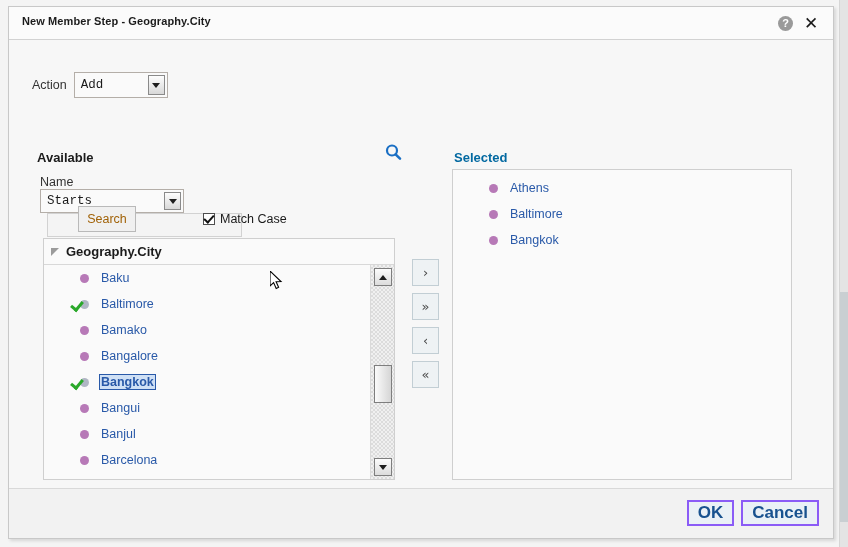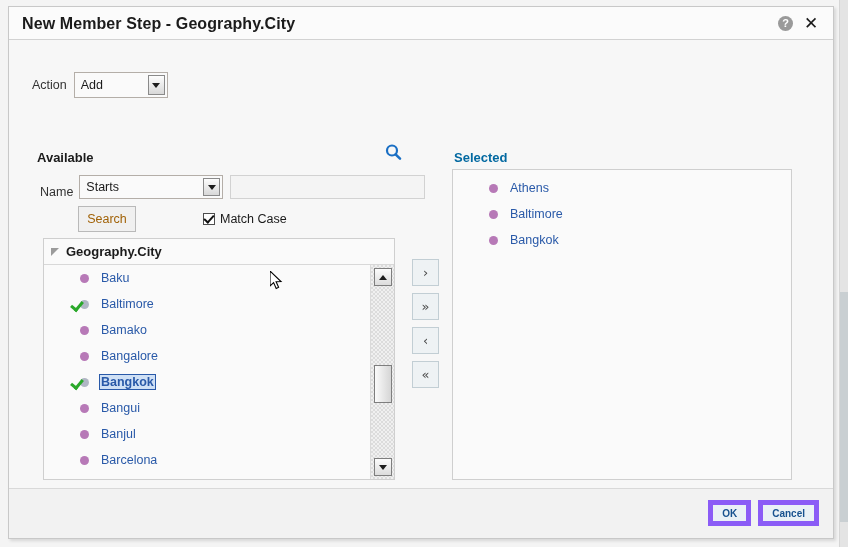--- a/index.html
+++ b/index.html
@@ -49,21 +49,21 @@
   .titlebar {
     position: relative;
     height: 33px;
     background: #fbfbfb;
     border-bottom: 1px solid #d2d2d2;
     box-sizing: border-box;
   }
   .title-text {
     position: absolute;
     left: 13px; top: 8px;
-    font-size: 16px;
+    font-size: 11px;
     font-weight: bold;
     color: #1b1b1b;
     letter-spacing: 0.1px;
     white-space: nowrap;
   }
   .help-icon {
     position: absolute;
     right: 40px; top: 9px;
     width: 15px; height: 15px;
     border-radius: 50%;
@@ -114,20 +114,21 @@
     display: flex;
     align-items: center;
     cursor: pointer;
   }
   .combo .combo-text {
     font-size: 12.5px;
     color: #1a1a1a;
     padding-left: 6px;
     white-space: nowrap;
     overflow: hidden;
+    font-family: Liberation Mono, monospace;
   }
   .combo .combo-arrow {
     position: absolute;
     right: 2px; top: 2px; bottom: 2px;
     width: 17px;
     background: linear-gradient(#fdfdfd, #d8d8d8);
     border: 1px solid #8a8a8a;
     box-sizing: border-box;
     display: flex;
     align-items: center;
@@ -153,21 +154,22 @@
     position: absolute;
     left: 375px; top: 103px;
     width: 20px; height: 20px;
     cursor: pointer;
   }
 
   .name-row {
     position: absolute;
     left: 31px; top: 135px;
     display: flex;
-    align-items: flex-end;
+    align-items: flex-start;
+    flex-direction: column;
   }
   .name-label { margin-right: 6px; }
   #name-combo { width: 144px; height: 24px; }
   .name-input {
     width: 195px; height: 24px;
     margin-left: 7px;
     background: #f4f4f4;
     border: 1px solid #d2d2d2;
     box-sizing: border-box;
     font-size: 12.5px;
@@ -431,23 +433,23 @@
   .footer-btns {
     position: absolute;
     right: 14px; top: 11px;
     display: flex;
   }
   .btn-dialog {
     height: 26px;
     min-width: 30px;
     padding: 0 9px;
     background: #eaf1f6;
-    border: 5px solid #8b5cf6;
-    box-sizing: border-box;
-    font-size: 10px;
+    border: 2px solid #8b5cf6;
+    box-sizing: border-box;
+    font-size: 17px;
     font-weight: bold;
     color: #18528f;
     cursor: pointer;
     margin-left: 7px;
     font-family: "Liberation Sans", sans-serif;
   }
 
   
   .cursor {
     position: absolute;

